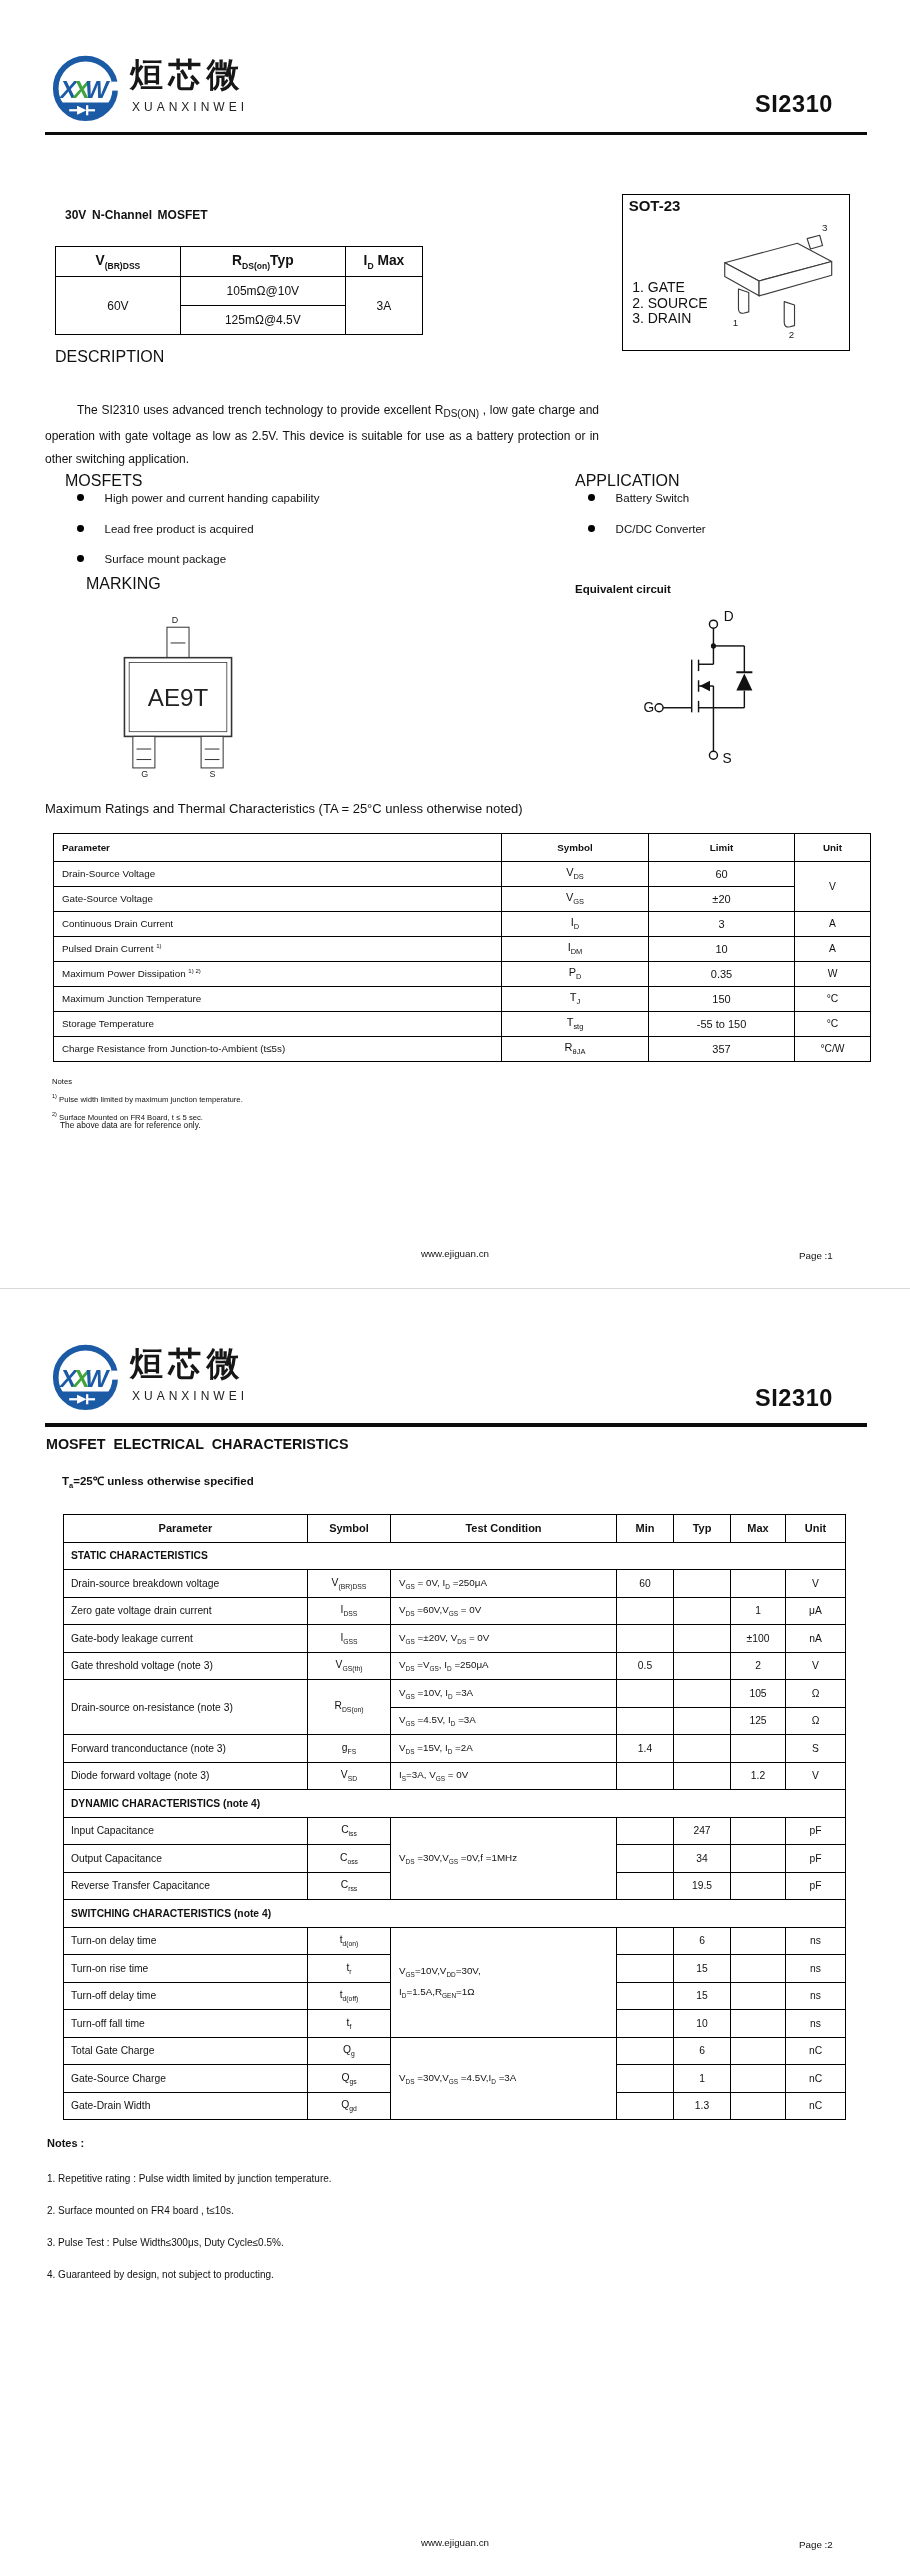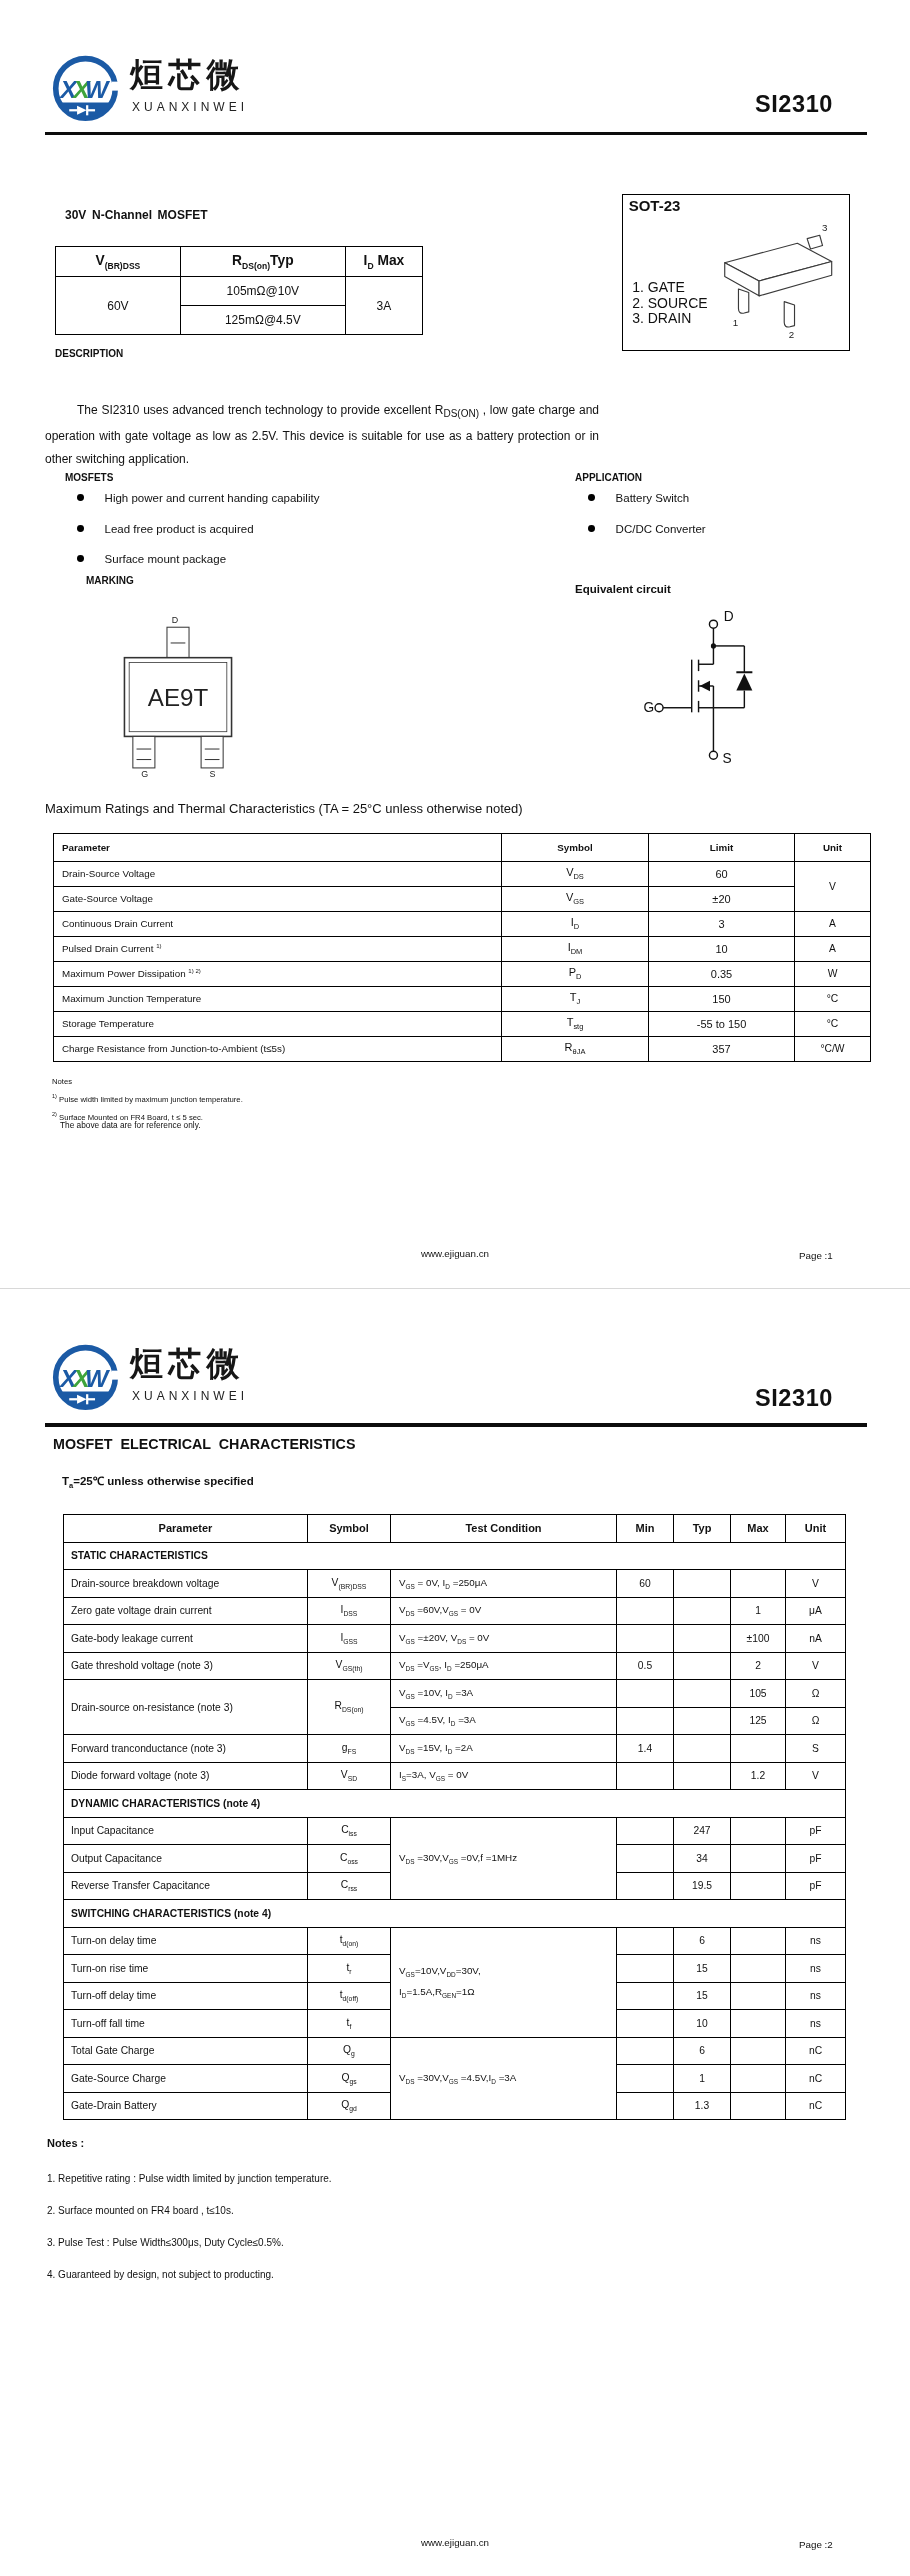--- a/index.html
+++ b/index.html
@@ -25,21 +25,21 @@
   .sum-table th { height:30px; font-size:13.8px; }
   .sum-table td { height:29px; font-size:12px; }
   .sum-table sub { font-size:62%; }
 
   
   .pkg-box { left:622px; top:194px; width:228px; height:157px; border:1.1px solid #000; }
   .pkg-title { position:absolute; left:5.7px; top:2.3px; font-size:15px; font-weight:bold; }
   .pkg-pins { position:absolute; left:9.2px; top:85px; font-size:14px; line-height:15.5px; }
   .pkg-svg { position:absolute; right:3.4px; top:25px; }
 
-  .sec-h { font-size:10px; font-weight:bold; }
+  .sec-h { font-size:16px; font-weight:normal; }
   .desc-body { left:45px; top:367px; width:554px; font-size:12px; line-height:23px; text-align:justify; text-indent:32px;margin-top:32px; }
 
   .bullet { display:inline-block; width:6.9px; height:6.9px; border-radius:50%; background:#000; margin-right:20.7px; vertical-align:1.1px; }
   .li-row { font-size:11.5px; }
 
   
   .mr-title { left:45px; top:801px; font-size:13px; }
   .mr-table { border-collapse:collapse; table-layout:fixed; border:1.7px solid #000; }
   .mr-table th, .mr-table td { border:1.1px solid #000; vertical-align:middle; text-align:center; }
   .mr-table th { height:27.5px; font-size:9.8px; }
@@ -52,21 +52,21 @@
   .mr-table .unit { font-size:10.3px; }
   .mr-notes { left:52px; top:1074px; font-size:7.7px; line-height:15px; color:#111; }
   .mr-notes sup { font-size:72%; }
   .mr-ref { left:60px; top:1120px; font-size:8.3px; }
 
   
   .footer-site { left:0; right:0; top:1248px; text-align:center; font-size:9.8px; }
   .footer-page { left:799px; top:1250px; font-size:9.8px; }
 
   
-  .ec-title { left:46px; top:147px; font-size:14.3px; font-weight:bold; word-spacing:4px;margin-left:7px; }
+  .ec-title { left:46px; top:147px; font-size:14.3px; font-weight:bold; word-spacing:4px; }
   .ec-cond { left:62px; top:184px; font-size:11.5px; font-weight:bold; }
   .ec-cond sub { font-size:65%; }
   .ec-table { border-collapse:collapse; table-layout:fixed; border:1.7px solid #000; }
   .ec-table th, .ec-table td { border-top:1.1px solid #000; border-bottom:1.1px solid #000; border-left:0.6px solid #000; border-right:0.6px solid #000; vertical-align:middle; text-align:center; }
   .ec-table tr { height:27.5px; }
   .ec-table th { font-size:11px; }
   .ec-table td { font-size:10.3px; }
   .ec-table .sect { text-align:left; padding-left:6.9px; font-size:10.3px; font-weight:bold; }
   .ec-table .p { text-align:left; padding-left:6.9px; font-size:10.3px; }
   .ec-table .cond { text-align:left; padding-left:8px; font-size:9.8px; }
@@ -491,21 +491,21 @@
     </tr>
     <tr>
       <td class="p">Gate-Source Charge</td>
       <td>Q<sub>gs</sub></td>
       <td></td>
       <td>1</td>
       <td></td>
       <td>nC</td>
     </tr>
     <tr>
-      <td class="p">Gate-Drain Battery</td>
+      <td class="p">Gate-Drain Width</td>
       <td>Q<sub>gd</sub></td>
       <td></td>
       <td>1.3</td>
       <td></td>
       <td>nC</td>
     </tr>
   </tbody>
     </table>
 
   <div class="abs p2-notes-h">Notes :</div>

